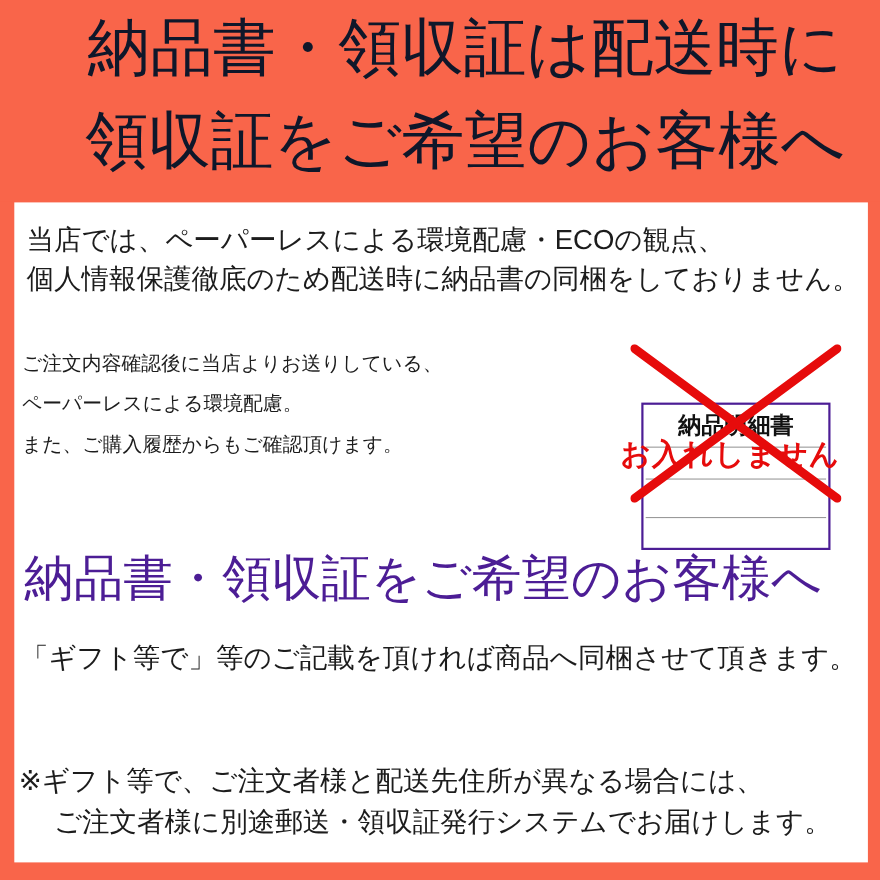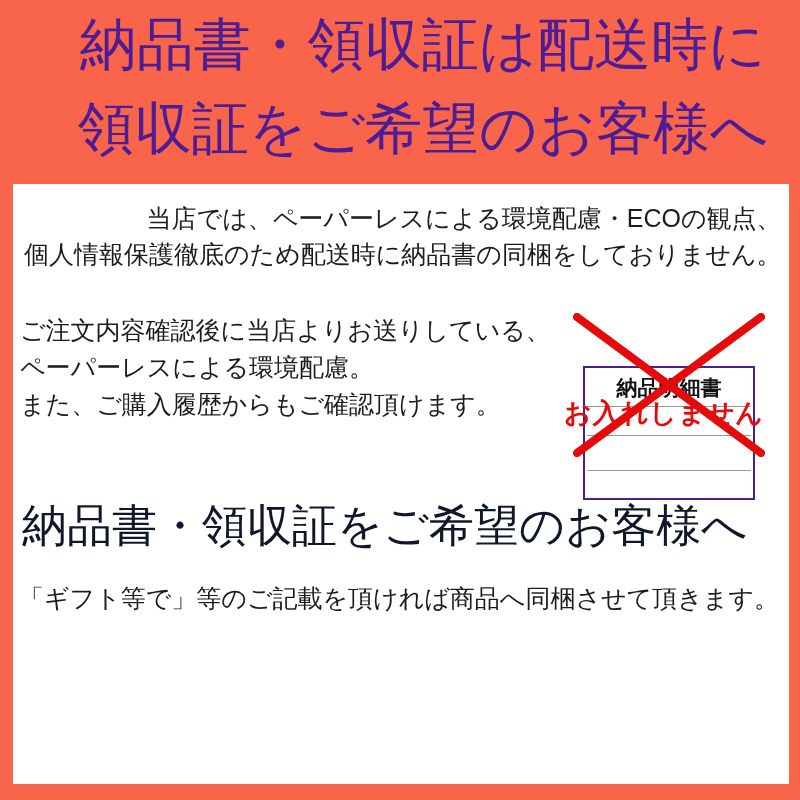--- a/index.html
+++ b/index.html
@@ -14,38 +14,38 @@
   .page { position: absolute; inset: 0; width: 800px; height: 800px; }
 
   
   .banner {
     position: absolute; left: 0; top: 0; width: 800px; height: 183px;
     display: flex; flex-direction: column; justify-content: center; align-items: center;
     padding-bottom: 12px;
     background: #f9654a;
   }
   .banner .line {
-    font-size: 57px; line-height: 84px; color: #4c1d95;
+    font-size: 57px; line-height: 84px; color: #0f172a;
     white-space: nowrap; font-weight: 500; letter-spacing: 0px; margin-left: 46px;
   }
 
   
   .panel {
     position: absolute; left: 13px; top: 184px; width: 776px; height: 600px;
     background: #ffffff;
   }
 
   .txt { position: absolute; white-space: nowrap; }
   .txt .line { display: block; white-space: nowrap; }
 
-  .intro   { left: 24px; top: 200px; font-size: 25px; line-height: 36px; text-align: right; }
-  .confirm { left: 20px; top: 312px; font-size: 25px; line-height: 37px; }
+  .intro   { left: 24px; top: 200px; font-size: 25px; line-height: 36px; }
+  .confirm { left: 20px; top: 312px; font-size: 18px; line-height: 37px; }
   .request-heading {
     left: 22px; top: 498px; font-size: 45px; line-height: 56px;
-    color: #0f172a; font-weight: 500; white-space: nowrap; position: absolute;
+    color: #4c1d95; font-weight: 500; white-space: nowrap; position: absolute;
   }
   .request { left: 19px; top: 580px; font-size: 25px; line-height: 36px; }
   .gift    { left: 17px; top: 692px; font-size: 25px; line-height: 37px; }
   .gift .line2 { padding-left: 32px; }
 
   
   .slip-wrap { position: absolute; left: 558px; top: 306px; width: 212px; height: 158px; }
   .slip-doc {
     position: absolute; left: 25px; top: 16px; width: 172px; height: 134px;
     background: #ffffff; border: 2px solid #4c1d95; z-index: 1; margin-top: 44px;
@@ -102,14 +102,18 @@
       <line x1="188" y1="4" x2="4" y2="140" stroke="#e60b0b" stroke-width="8" stroke-linecap="round"></line>
     </svg>
   </div>
 
   <div class="request-heading">納品書・領収証をご希望のお客様へ</div>
 
   <div class="txt request">
     <span class="line">「ギフト等で」等のご記載を頂ければ商品へ同梱させて頂きます。</span>
   </div>
 
+  <div class="txt gift">
+    <span class="line">※ギフト等で、ご注文者様と配送先住所が異なる場合には、</span>
+    <span class="line line2">ご注文者様に別途郵送・領収証発行システムでお届けします。</span>
+  </div>
 
 </div>
 
 </body></html>

